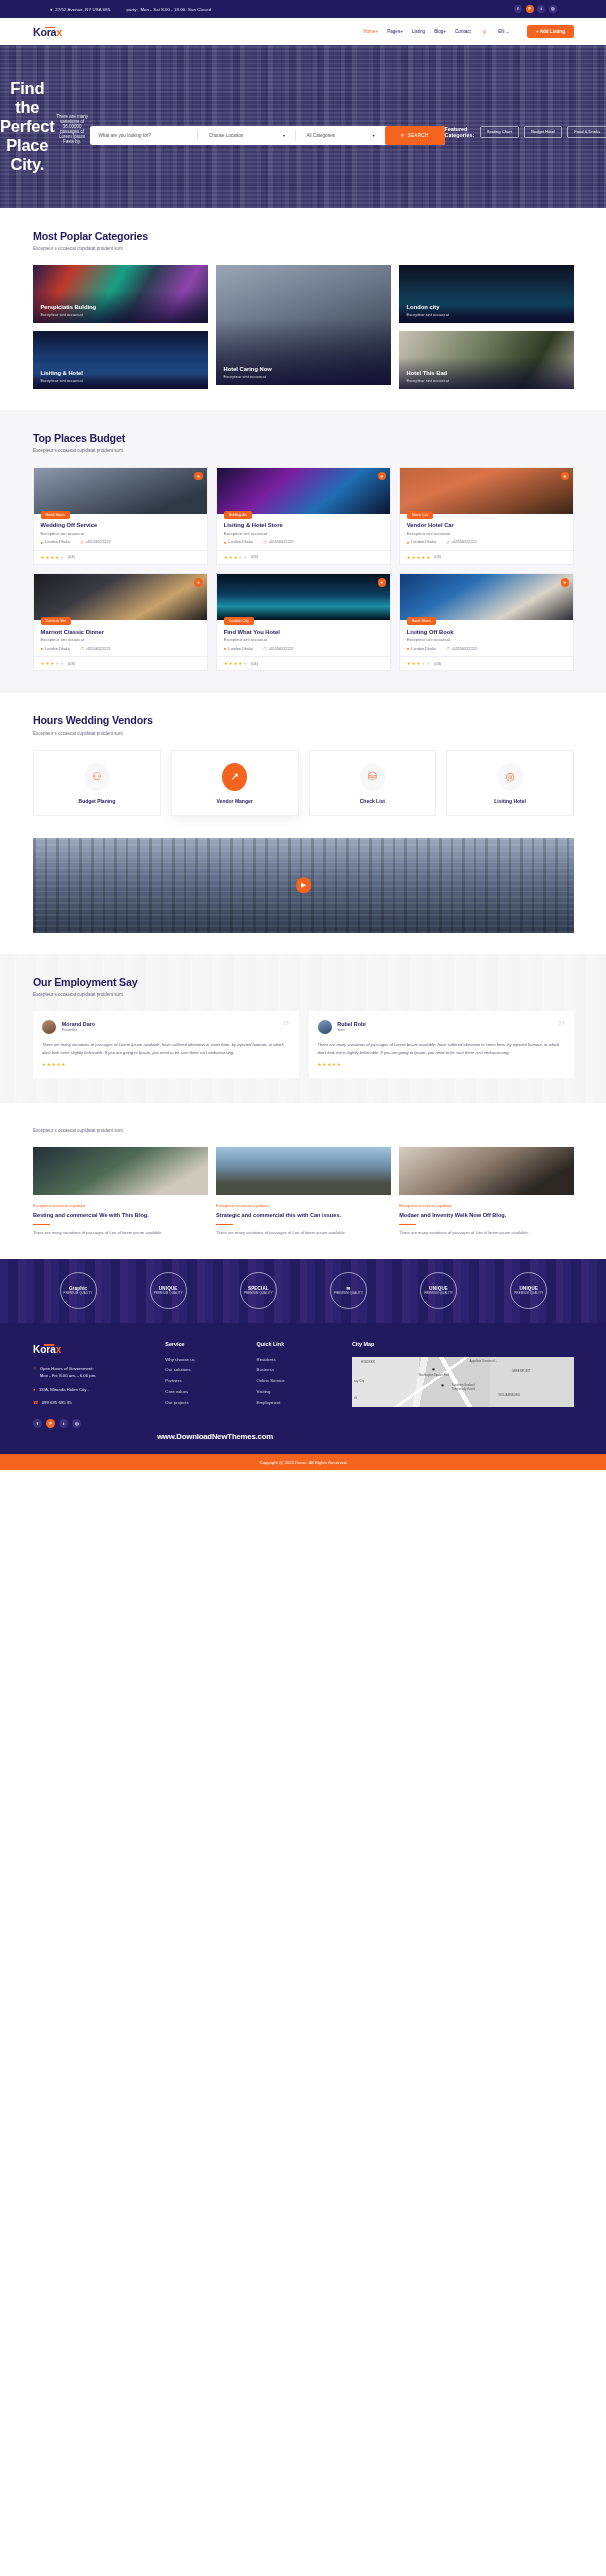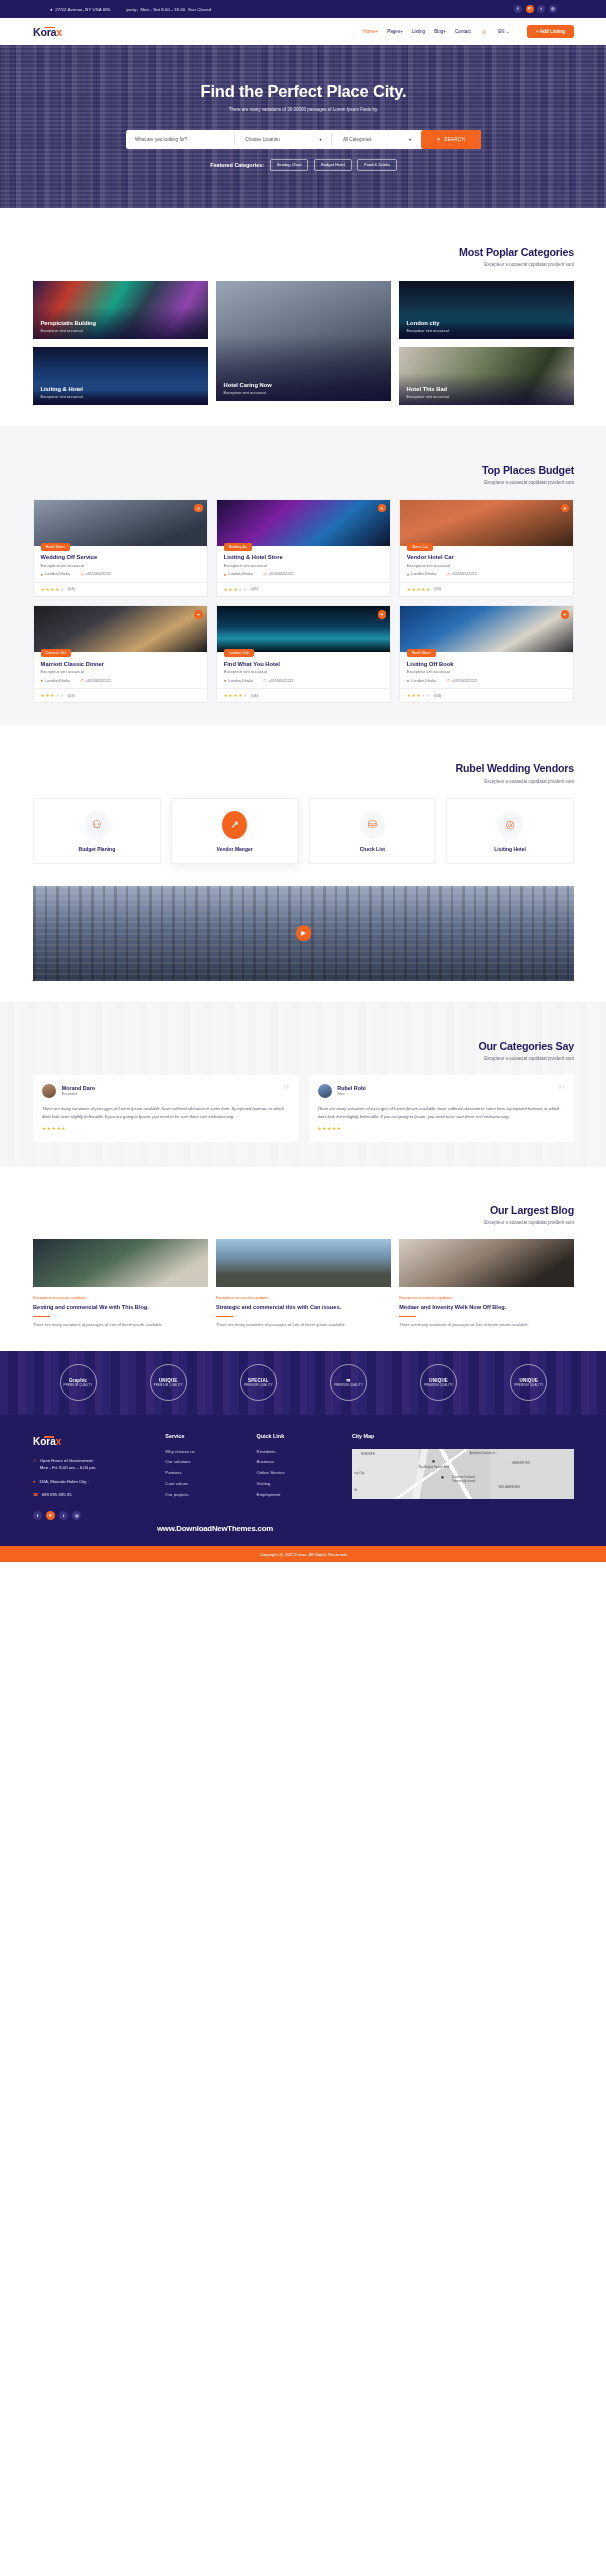--- a/index.html
+++ b/index.html
@@ -67,21 +67,21 @@
       linear-gradient(rgba(38,28,94,.62), rgba(38,28,94,.62)),
       repeating-linear-gradient(90deg,#6d7590 0 5px,#8b8fa6 5px 9px,#5c6480 9px 15.7px,#9aa0b4 15.7px 21.5px,#707890 21.5px 28px),
       linear-gradient(#b9bdcc, #6b7089);
   }
   .hero-bg::after{
     content:""; position:absolute; inset:0;
     background:
       repeating-linear-gradient(0deg, rgba(255,255,255,.07) 0 1.7px, rgba(0,0,0,.06) 1.7px 4.1px),
       repeating-linear-gradient(90deg, rgba(0,0,0,.12) 0 0.8px, transparent 0.8px 7.4px);
   }
-  .hero-inner { position: relative; z-index: 2; width: 100%; display: flex; flex-direction: column; align-items: center; }
+  .hero-inner { position: relative; z-index: 2; width: 100%; display: flex; align-items: center; }
   .hero h1 { color: #fff; font-size: 16.5px; font-weight: bold; letter-spacing: -0.2px; text-align: center; }
   .hero p.sub { color: #e7e6f0; font-size: 4.5px; margin-top: 5.8px; text-align: center; }
   .searchbar {
     margin-top: 18px; background: #fff; border-radius: 2.5px;
     height: 19px; width: 355px; display: flex; align-items: center; padding: 0 0 0 9px;
   }
   .sb-field { font-size: 4.6px; color: #555; display: flex; align-items: center; gap: 3.3px; white-space: nowrap; }
   .sb-f1 { width: 99px; }
   .sb-div { width: 0.8px; height: 10.7px; background: #e2e2e8; }
   .sb-f2 { width: 97px; padding-left: 10.7px; }
@@ -94,21 +94,21 @@
   }
   .featured { margin-top: 10px; display: flex; align-items: center; gap: 5.8px; }
   .featured .lbl { color: #fff; font-size: 5.4px; font-weight: bold; }
   .chip {
     border: 0.8px solid rgba(255,255,255,.55); color: #fff; font-size: 4.1px;
     padding: 2.5px 5.8px; border-radius: 1.7px; white-space: nowrap;
   }
 
   
   .sec { padding: 21.5px 33px; }
-  .sec-head { text-align: right; margin-bottom: 14px; margin-top: 16px; }
+  .sec-head { text-align: left; margin-bottom: 14px; }
   .sec-head h2 { font-size: 10.7px; color: #221a5e; font-weight: bold; letter-spacing: -0.2px; }
   .sec-head p { font-size: 4.5px; color: #6b6b80; margin-top: 4.1px; }
   .grid3 { display: grid; grid-template-columns: repeat(3, 1fr); gap: 8.3px; }
 
   
   .cat-card { position: relative; height: 58px; overflow: hidden; }
   .cat-card.tall { height: 120px; grid-row: span 2; }
   .cat-img { position: absolute; inset: 0; }
   .cat-overlay { position: absolute; inset: 0; background: linear-gradient(transparent 45%, rgba(16,12,50,.82)); }
   .cat-text { position: absolute; left: 7.4px; bottom: 5.8px; z-index: 2; }
@@ -487,21 +487,21 @@
           <div class="place-foot">
             <span class="stars"><span class="">★</span><span class="">★</span><span class="">★</span><span class="off">★</span><span class="off">★</span></span>
             <span class="rcount">(03)</span>
           </div>
         </div>
       </div>
   </div>
 
   <div class="sec">
     <div class="sec-head">
-      <h2>Rubel Wedding Vendors</h2>
+      <h2>Hours Wedding Vendors</h2>
       <p>Excepteur s occaecat cupidatat proident sunt</p>
     </div>
     <div class="grid4">
       <div class="vcard">
         <div class="vicon">⚇</div>
         <div class="vlabel">Budget Planing</div>
       </div>
       <div class="vcard active">
         <div class="vicon fill">↗</div>
         <div class="vlabel">Vendor Manger</div>
@@ -517,21 +517,21 @@
     </div>
   </div>
 
   <div class="video">
     <div class="play">▶</div>
   </div>
 
   <div class="sec-testi">
     <div class="testi-bg"></div>
     <div class="sec-head" style="position:relative;z-index:2">
-      <h2>Our Categories Say</h2>
+      <h2>Our Employment Say</h2>
       <p>Excepteur s occaecat cupidatat proident sunt</p>
     </div>
     <div class="testi-grid">
       <div class="tcard">
         <div class="thead">
           <div class="avatar"></div>
           <div>
             <div class="tname">Morand Daro</div>
             <div class="trole">Founder</div>
           </div>
@@ -550,21 +550,20 @@
           <div class="quote">”</div>
         </div>
         <div class="tbody">There are many variations of passages of Lorem Ipsum available, have suffered alteration in some form, by injected humour, or which don't look even slightly believable. If you are going to Ipsum, you need to be sure there isn't embarrassing.</div>
         <div class="tstars">★★★★★</div>
       </div>
     </div>
   </div>
 
   <div class="sec">
     <div class="sec-head">
-      <h2>Our Largest Blog</h2>
       <p>Excepteur s occaecat cupidatat proident sunt</p>
     </div>
     <div class="grid3" id="blog-grid">
         <div class="blog-card">
           <div class="blog-img im-b1"></div>
           <div class="blog-body">
             <div class="blog-cat">Excepteur occaecat cupidatat</div>
             <div class="blog-title">Besting and commercial We with This Blog.</div>
             <div class="blog-rule"></div>
             <div class="blog-ex">There are many variations of passages of Lon of lorem ipsum available.</div>

